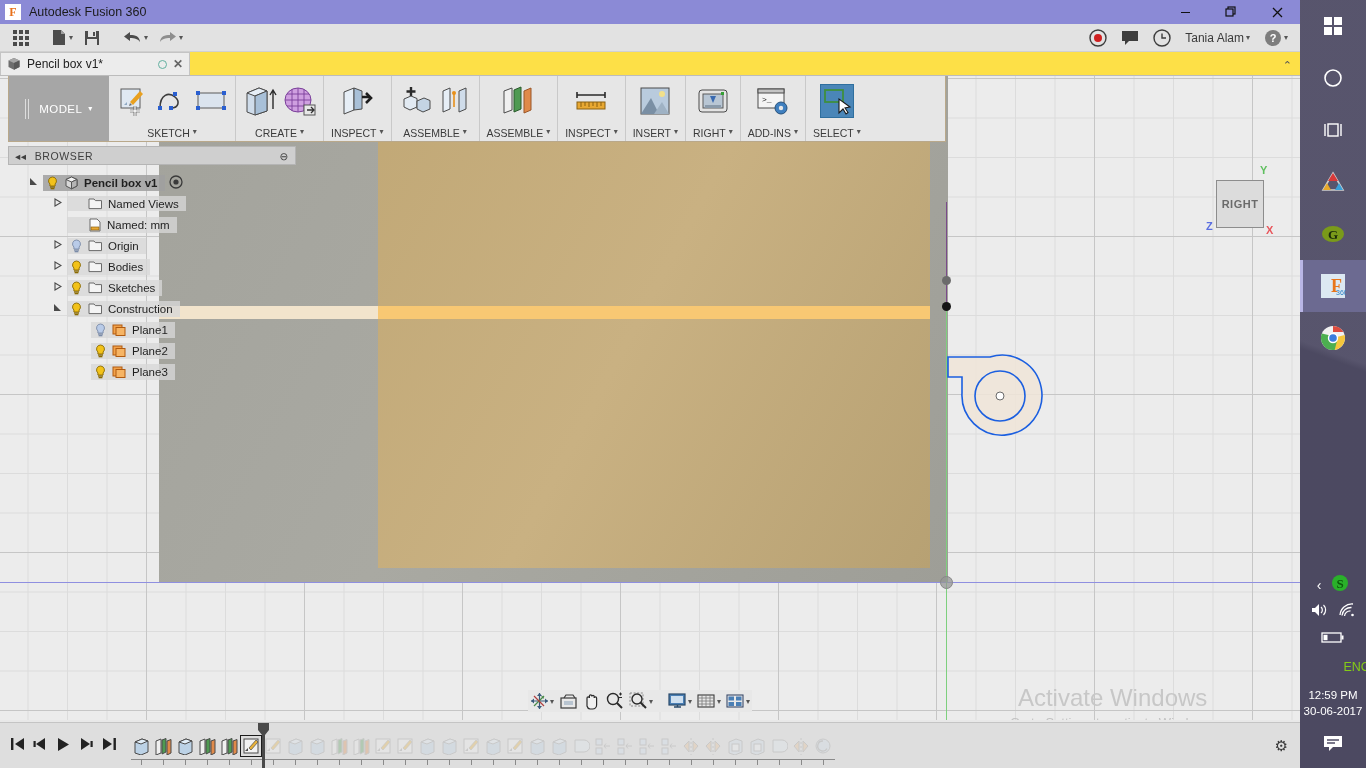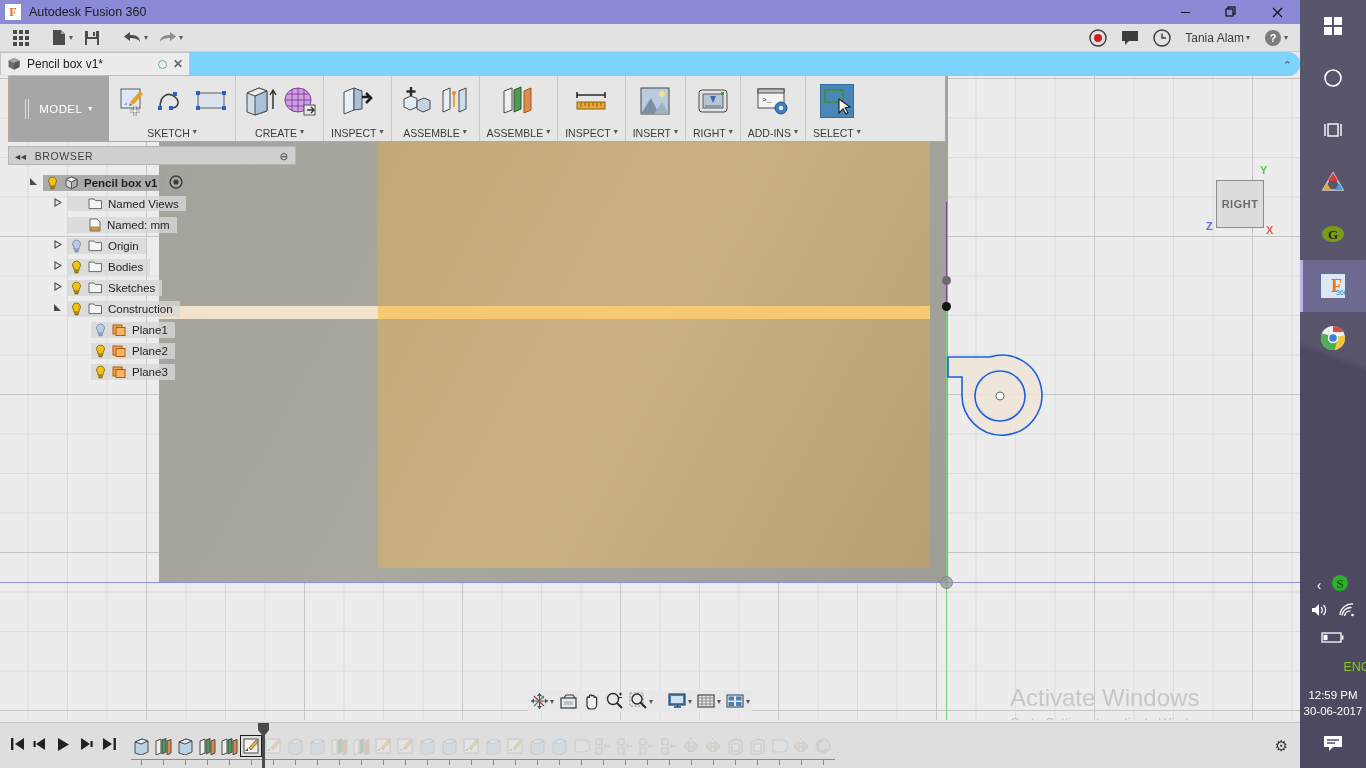--- a/index.html
+++ b/index.html
@@ -53,23 +53,22 @@
   .qbar .right { margin-left:auto; display:flex; align-items:center; gap:6px; padding-right:8px; }
   .user-name { font-size:12px; color:#3a3a3a; }
 
   
   .grid9 { display:grid; grid-template-columns:repeat(3,4px); grid-template-rows:repeat(3,4px); gap:2px; }
   .grid9 i { background:#4a4a4a; display:block; }
 
   
   .tabstrip {
     position:absolute; left:0; top:52px; width:1300px; height:24px;
-    background:#7dd3fc; display:flex; align-items:flex-end;
+    background:#fde047; display:flex; align-items:flex-end;
     border-bottom:1px solid #bcbcbc;
-    border-radius:12px;
   }
   .doctab {
     height:23px; display:flex; align-items:center; gap:6px;
     padding:0 6px; background:#ececec; border:1px solid #c4c4c4; border-bottom:none;
     min-width:190px;
   }
   .doctab .name { font-size:12px; color:#222; }
   .doctab .dot { width:9px; height:9px; border:1.5px solid #63b0a0; border-radius:50%; margin-left:auto; }
   .doctab .x { font-size:12px; color:#666; font-weight:bold; }
   .cube-ico { width:14px; height:14px; }
@@ -190,21 +189,21 @@
 
   .viewcube { position:absolute; left:1216px; top:104px; width:48px; height:48px; }
   .vc-face {
     width:48px; height:48px; background:#dcdcdc; border:1px solid #8d8d8d;
     display:flex; align-items:center; justify-content:center;
     font-size:11px; font-weight:bold; color:#6b6b6b; letter-spacing:.5px;
   }
   .vc-lbl { position:absolute; font-size:11px; font-weight:bold; }
 
   .watermark { position:absolute; left:1010px; top:608px; pointer-events:none; }
-  .wm1 { font-size:24px; color:#c7c7c7; }
+  .wm1 { font-size:24px; color:#c7c7c7;text-align:center; }
   .wm2 { font-size:13px; color:#c2c2c2; margin-top:3px; }
 
   
   .navbar {
     position:absolute; left:528px; top:690px; height:22px;
     display:flex; align-items:center; gap:1px;
     background:#e8e8e8;
   }
   .nav-item { height:22px; padding:0 2px; display:flex; align-items:center; gap:1px; color:#3e5a7a; }
   .nav-gap { width:9px; }

